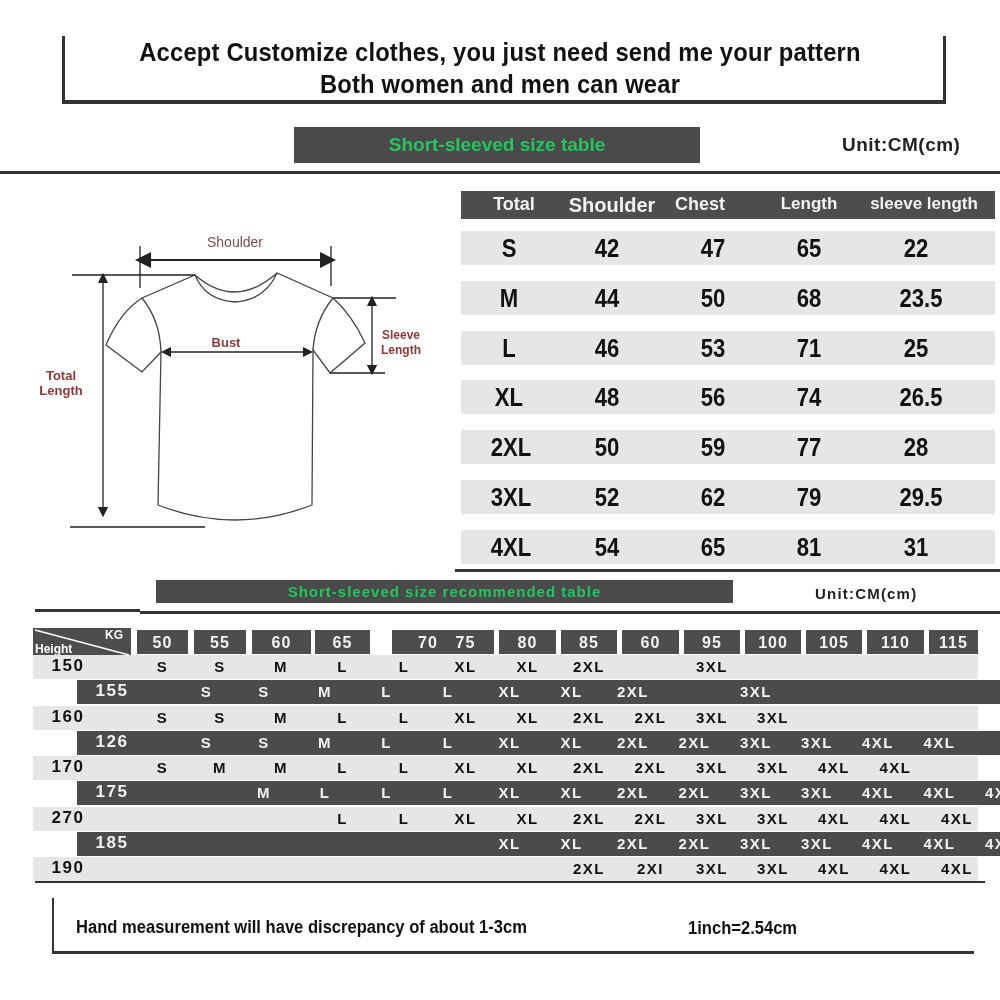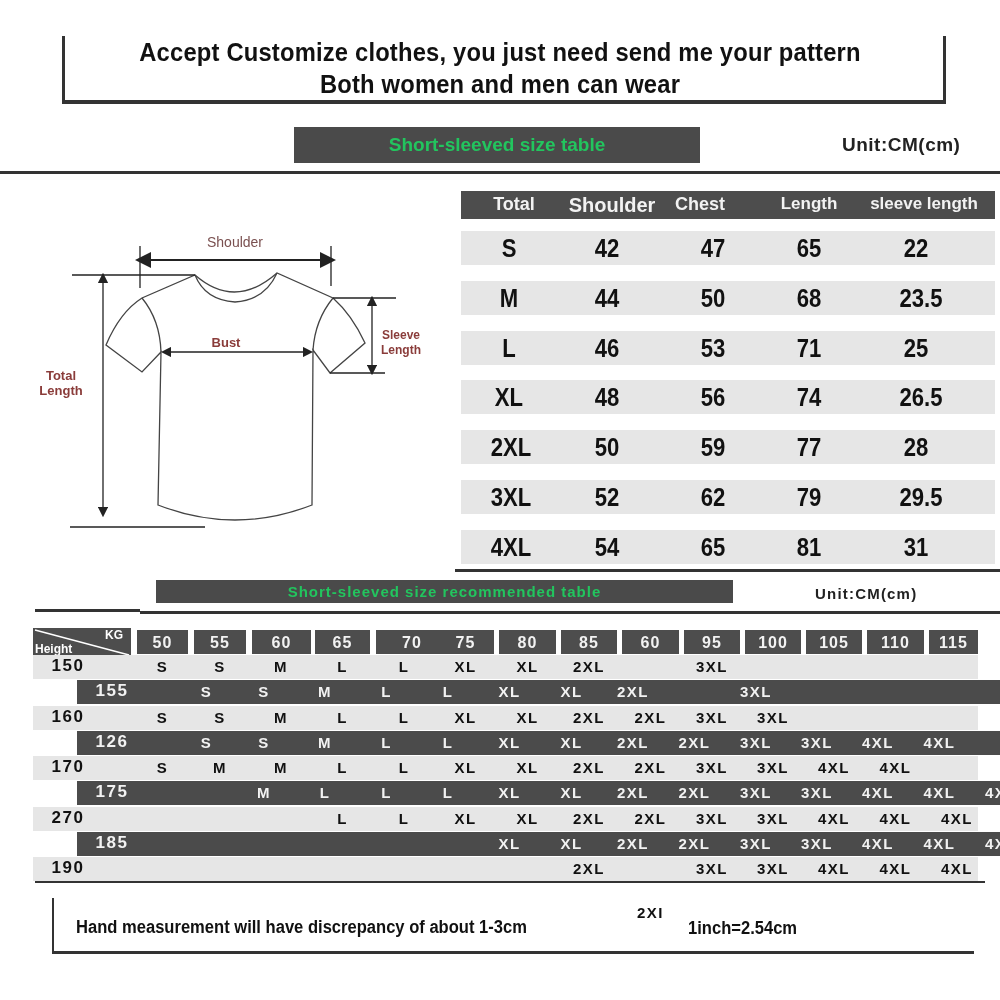--- a/index.html
+++ b/index.html
@@ -148,21 +148,21 @@
       <line x1="2" y1="2" x2="96" y2="27" stroke="#fff" stroke-width="1.5"></line>
     </svg>
   <span class="kg">KG</span>
   <span class="ht">Height</span>
 </div>
 
 <div class="rt-hcell" style="left:137px; width:51px;">50</div>
 <div class="rt-hcell" style="left:194px; width:52px;">55</div>
 <div class="rt-hcell" style="left:252px; width:59px;">60</div>
 <div class="rt-hcell" style="left:315px; width:55px;">65</div>
-<div class="rt-hcell" style="left:376px; width:72px;">70</div>
+<div class="rt-hcell" style="left:392px; width:72px;">70</div>
 <div class="rt-hcell" style="left:437px; width:57px;">75</div>
 <div class="rt-hcell" style="left:499px; width:57px;">80</div>
 <div class="rt-hcell" style="left:561px; width:56px;">85</div>
 <div class="rt-hcell" style="left:622px; width:57px;">60</div>
 <div class="rt-hcell" style="left:684px; width:56px;">95</div>
 <div class="rt-hcell" style="left:745px; width:56px;">100</div>
 <div class="rt-hcell" style="left:806px; width:56px;">105</div>
 <div class="rt-hcell" style="left:867px; width:57px;">110</div>
 <div class="rt-hcell" style="left:929px; width:49px;">115</div>
 
@@ -306,21 +306,21 @@
     <div class="rt-row light" style="top: 857px;">
       <span class="h">190</span>
       <span class="c" style="left: 104px; width: 51px;"></span>
       <span class="c" style="left: 161px; width: 52px;"></span>
       <span class="c" style="left: 219px; width: 58px;"></span>
       <span class="c" style="left: 282px; width: 55px;"></span>
       <span class="c" style="left: 343px; width: 56px;"></span>
       <span class="c" style="left: 404px; width: 57px;"></span>
       <span class="c" style="left: 466px; width: 57px;"></span>
       <span class="c" style="left: 528px; width: 56px;">2XL</span>
-      <span class="c" style="left: 589px; width: 57px; margin-top: 44px;">2XI</span>
+      <span class="c" style="left: 589px; width: 57px;">2XI</span>
       <span class="c" style="left: 651px; width: 56px;">3XL</span>
       <span class="c" style="left: 712px; width: 56px;">3XL</span>
       <span class="c" style="left: 773px; width: 56px;">4XL</span>
       <span class="c" style="left: 834px; width: 57px;">4XL</span>
       <span class="c" style="left: 896px; width: 56px;">4XL</span>
     </div>
   </div>
 
 <div class="abs hr" style="left:35px; top:881px; width:950px; height:2px;"></div>
 <div class="abs note-box"></div>

